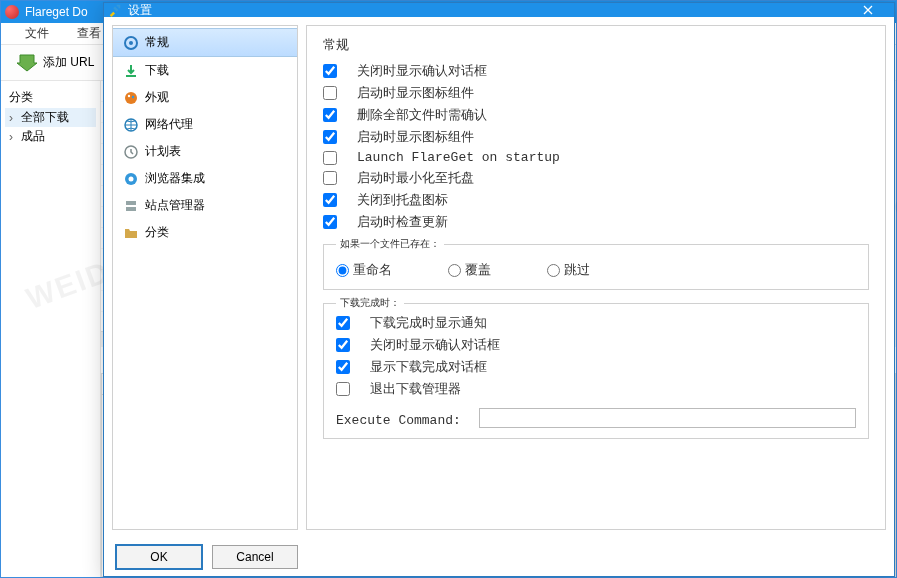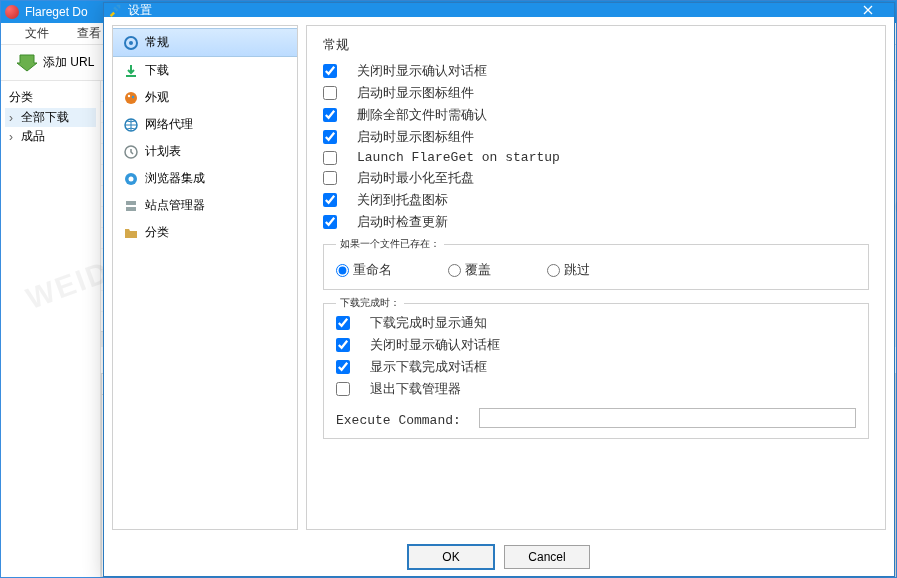--- a/index.html
+++ b/index.html
@@ -64,21 +64,21 @@
 
 .sub-group { border: 1px solid #d0d0d0; margin-top: 6px; padding: 0 12px 10px; }
 .sub-group legend { padding: 0 4px; font-family: "Microsoft YaHei", sans-serif; font-size: 10px; }
 .radio-row { display: flex; gap: 56px; margin-top: 10px; align-items: center; }
 .radio-opt { display: flex; align-items: center; gap: 4px; cursor: pointer; }
 .radio-opt input { cursor: pointer; }
 
 .exec-row { display: flex; align-items: flex-end; gap: 18px; margin-top: 10px; }
 .exec-row input[type=text] { flex: 1; border: 1px solid #bbb; height: 20px; padding: 1px 4px; }
 
-.dlg-footer { height: 38px; display: flex; justify-content: center; align-items: center; gap: 10px; padding: 0 12px; }
+.dlg-footer { height: 38px; display: flex; justify-content: flex-start; align-items: center; gap: 10px; padding: 0 12px; }
 .dlg-footer button { width: 86px; height: 24px; border: 1px solid #a0a0a0; background: #f3f3f3; cursor: pointer; font-size: 12px; }
 .dlg-footer button.primary { border: 1px solid #2a7abf; outline: 1px solid #2a7abf; }
 
 .watermark { position: absolute; color: rgba(0,0,0,0.05); font-size: 30px; transform: rotate(-20deg); pointer-events: none; font-weight: bold; letter-spacing: 2px; }
 </style>
 </head>
 <body>
 
 <div class="main-window">
   <div class="main-titlebar">

